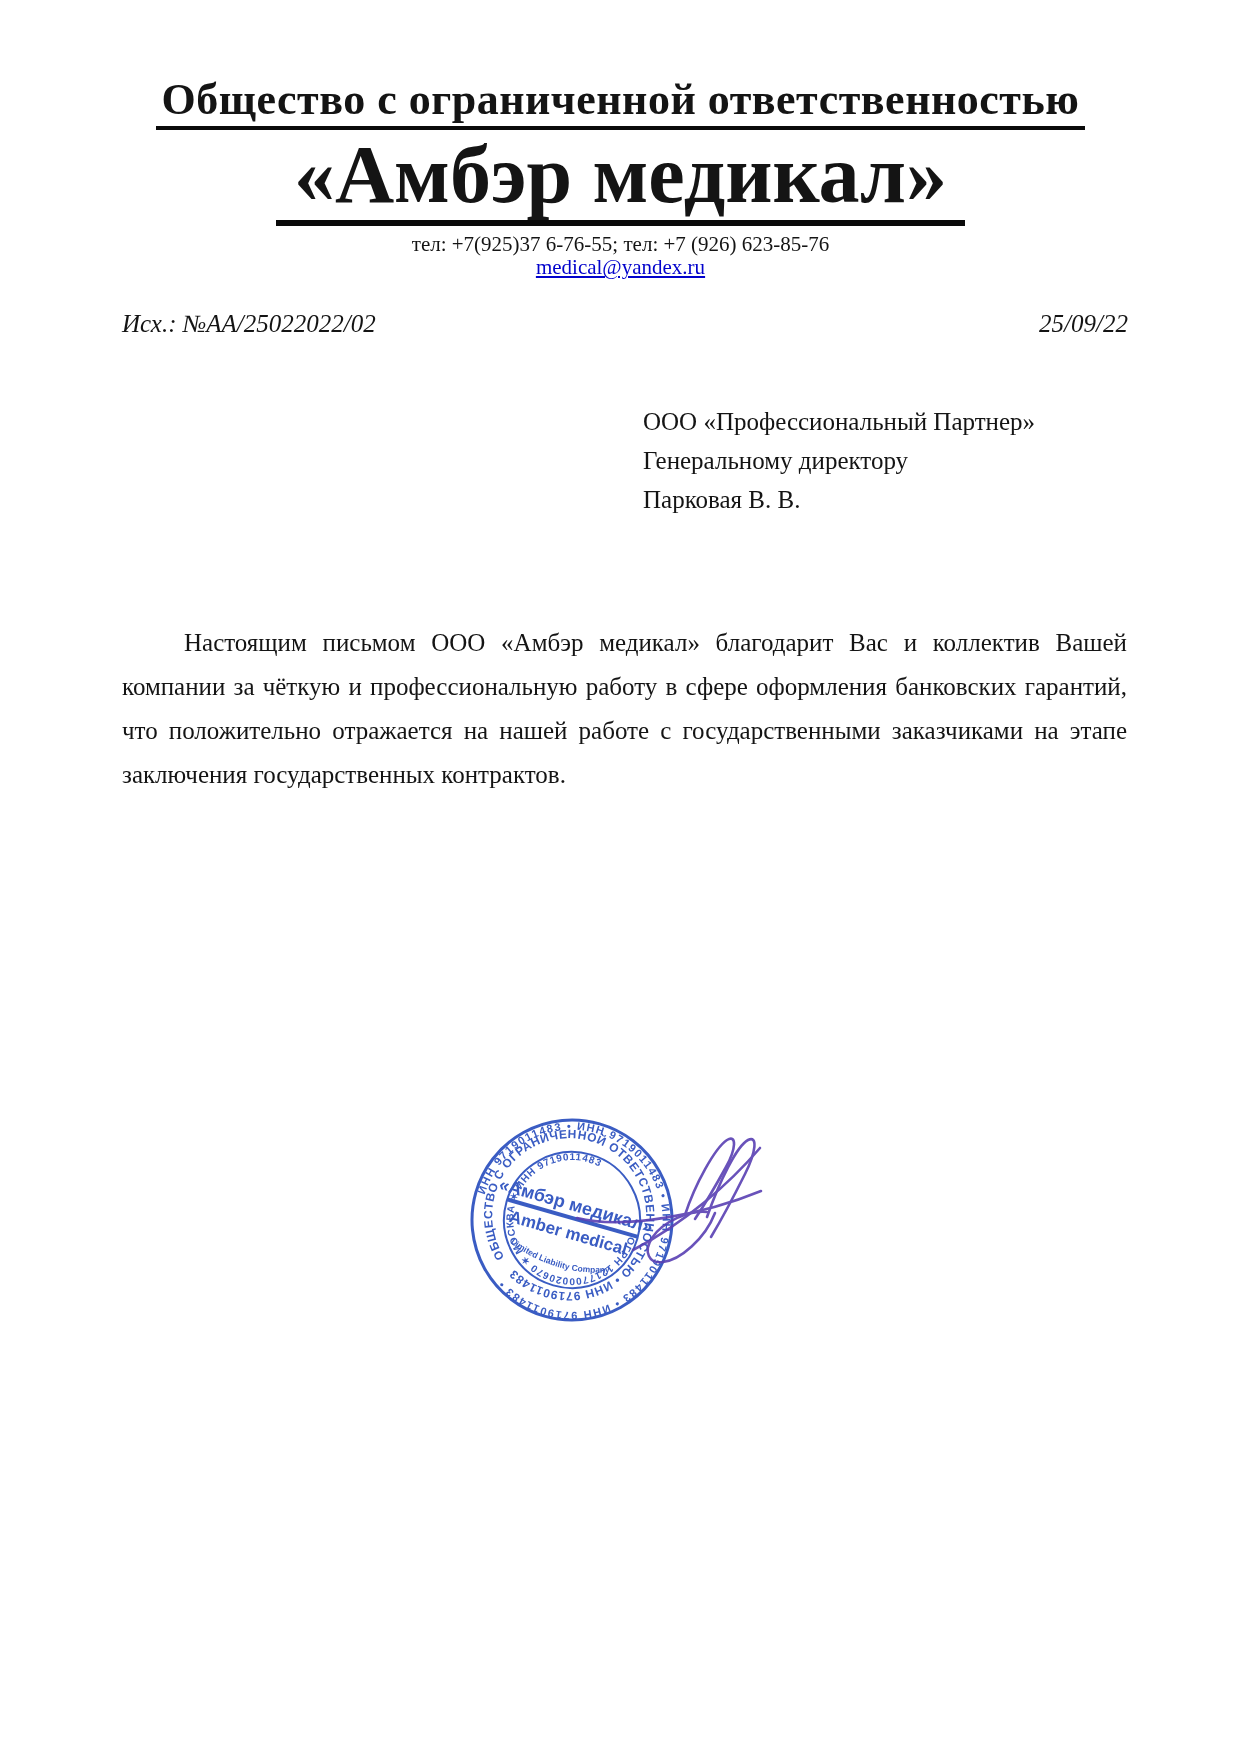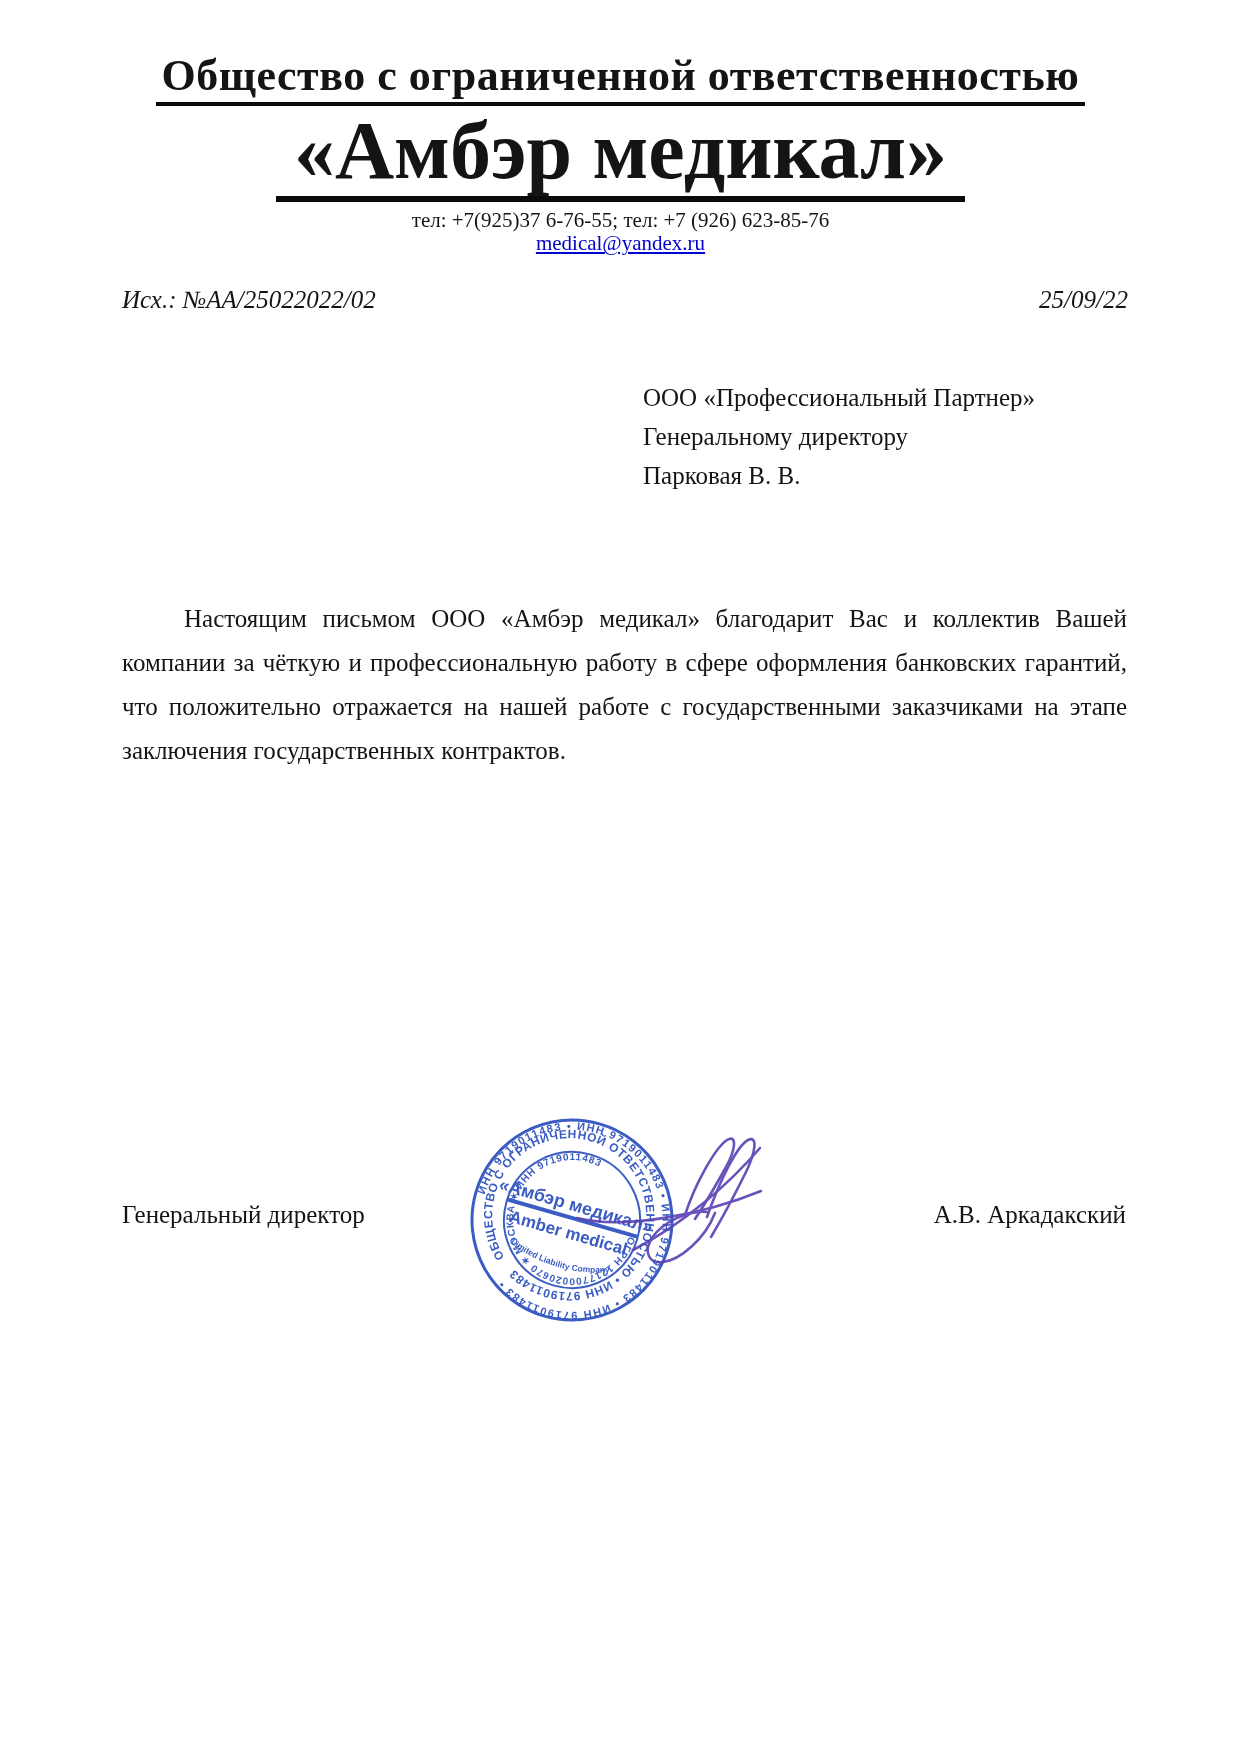--- a/index.html
+++ b/index.html
@@ -8,21 +8,21 @@
     position: relative;
     width: 1241px;
     height: 1755px;
     margin: 0 auto;
     background: #ffffff;
     color: #141414;
     font-family: "Liberation Serif", "DejaVu Serif", serif;
     overflow: hidden;
   }
   
-  .letterhead { padding-top: 52px; text-align: center; }
+  .letterhead { padding-top: 76px; text-align: center; }
   .org-type {
     width: fit-content; margin: 0 auto;
     font-size: 44px; font-weight: 700; line-height: 1.1;
     border-bottom: 4px solid #0a0a0a; padding: 0 6px 2px 6px;
     letter-spacing: 0.5px;
   }
   .org-name {
     width: fit-content; margin: 4px auto 0 auto;
     font-size: 82px; font-weight: 700; line-height: 1.0;
     border-bottom: 6px solid #0a0a0a; padding: 0 18px 4px 18px;
@@ -121,18 +121,14 @@
   <svg class="signature-ink" viewBox="0 0 240 170" aria-hidden="true">
     <g fill="none" stroke="#5940b3" stroke-width="2.6" stroke-linecap="round" opacity="0.9">
       <path d="M 130 97 C 140 66 160 30 172 22 C 182 16 181 31 171 49 C 160 69 148 89 140 101"></path>
       <path d="M 152 99 C 165 62 182 28 193 22 C 203 17 201 34 190 56 C 178 80 165 104 156 119"></path>
       <path d="M 160 95 C 150 121 125 142 108 144 C 94 146 88 134 97 120 C 108 103 135 92 152 94"></path>
       <path d="M 205 30 C 175 65 130 105 78 132"></path>
       <path d="M 22 100 C 70 112 150 96 206 73"></path>
     </g>
   </svg>
 
-  <div class="sign-row">
-    <span>Генеральный директор</span>
-    <span>А.В. Аркадакский</span>
-  </div>
 
 </div>
 
 </body></html>

